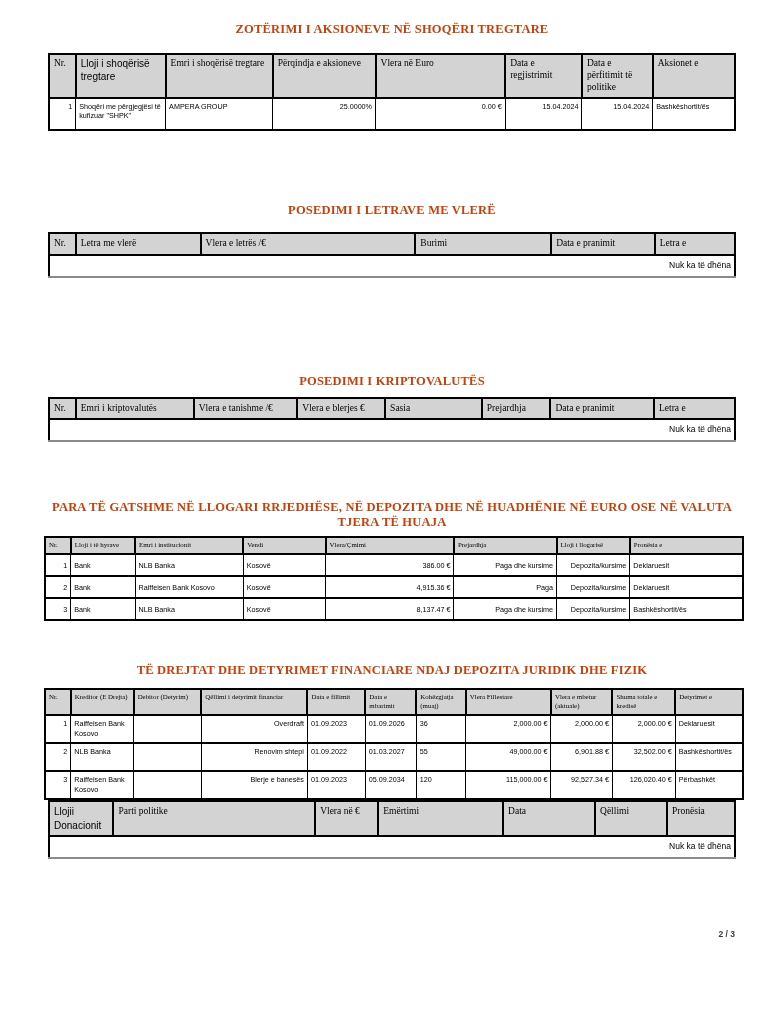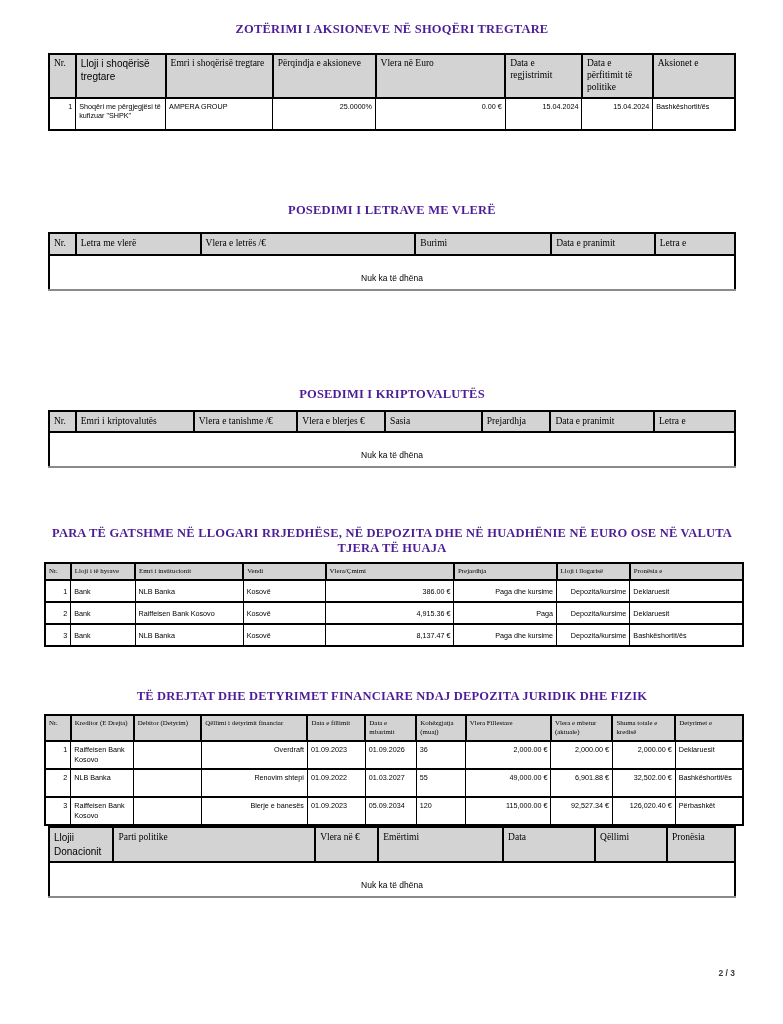--- a/index.html
+++ b/index.html
@@ -11,21 +11,21 @@
   html,body{margin:0;padding:0;}
   body{
     width:783px;height:1024px;background:#ffffff;
     font-family:"Liberation Sans",sans-serif;color:#000;
     position:relative;overflow:hidden;
   }
   .page{padding:22px 47px 0 48px;}
   .doc-title{
     font-family:"Liberation Serif",serif;font-weight:bold;
     font-size:12.5px;line-height:1.2;text-align:center;
-    letter-spacing:.2px;color:#4c1d95;
+    letter-spacing:.2px;color:#c2410c;
   }
   #s1 .doc-title{margin:0 0 16px;}
   #s2 .doc-title{margin:72px 0 14px;}
   #s3 .doc-title{margin:96px 0 8px;}
   #s4 .doc-title{margin:58px 0 6px;}
   #s5 .doc-title{margin:42px 0 10px;}
   #s6 .doc-title{margin:46px 0 8px;}
 
   table.dtable{
     width:688px;border-collapse:collapse;table-layout:fixed;
@@ -50,22 +50,22 @@
     vertical-align:top;padding:3px;
     overflow:hidden;
   }
   .t1 tbody tr{height:32px;}
   .t4 tbody td{height:22px;vertical-align:middle;padding:2px 3px;}
   .t5 tbody tr{height:28px;}
   .t6 th{line-height:1.35;}
   .t2 th,.t3 th{padding:4px;}
   td.r{text-align:right;}
   td.nodata{
-    border:none;text-align:center;font-size:8.5px;
-    padding:17px 3px 5px;height:20px;vertical-align:middle;
+    border:none;text-align:right;font-size:8.5px;
+    padding:4px 3px 5px;height:20px;vertical-align:middle;
   }
   table.empty-t{border-bottom:2px solid var(--muted-border);}
   .page-num{
     margin-top:70px;text-align:right;
     font-size:8.5px;font-weight:bold;color:#3a3a3a;
     padding-right:1px;
   }
 </style>
 </head>
 <body>

